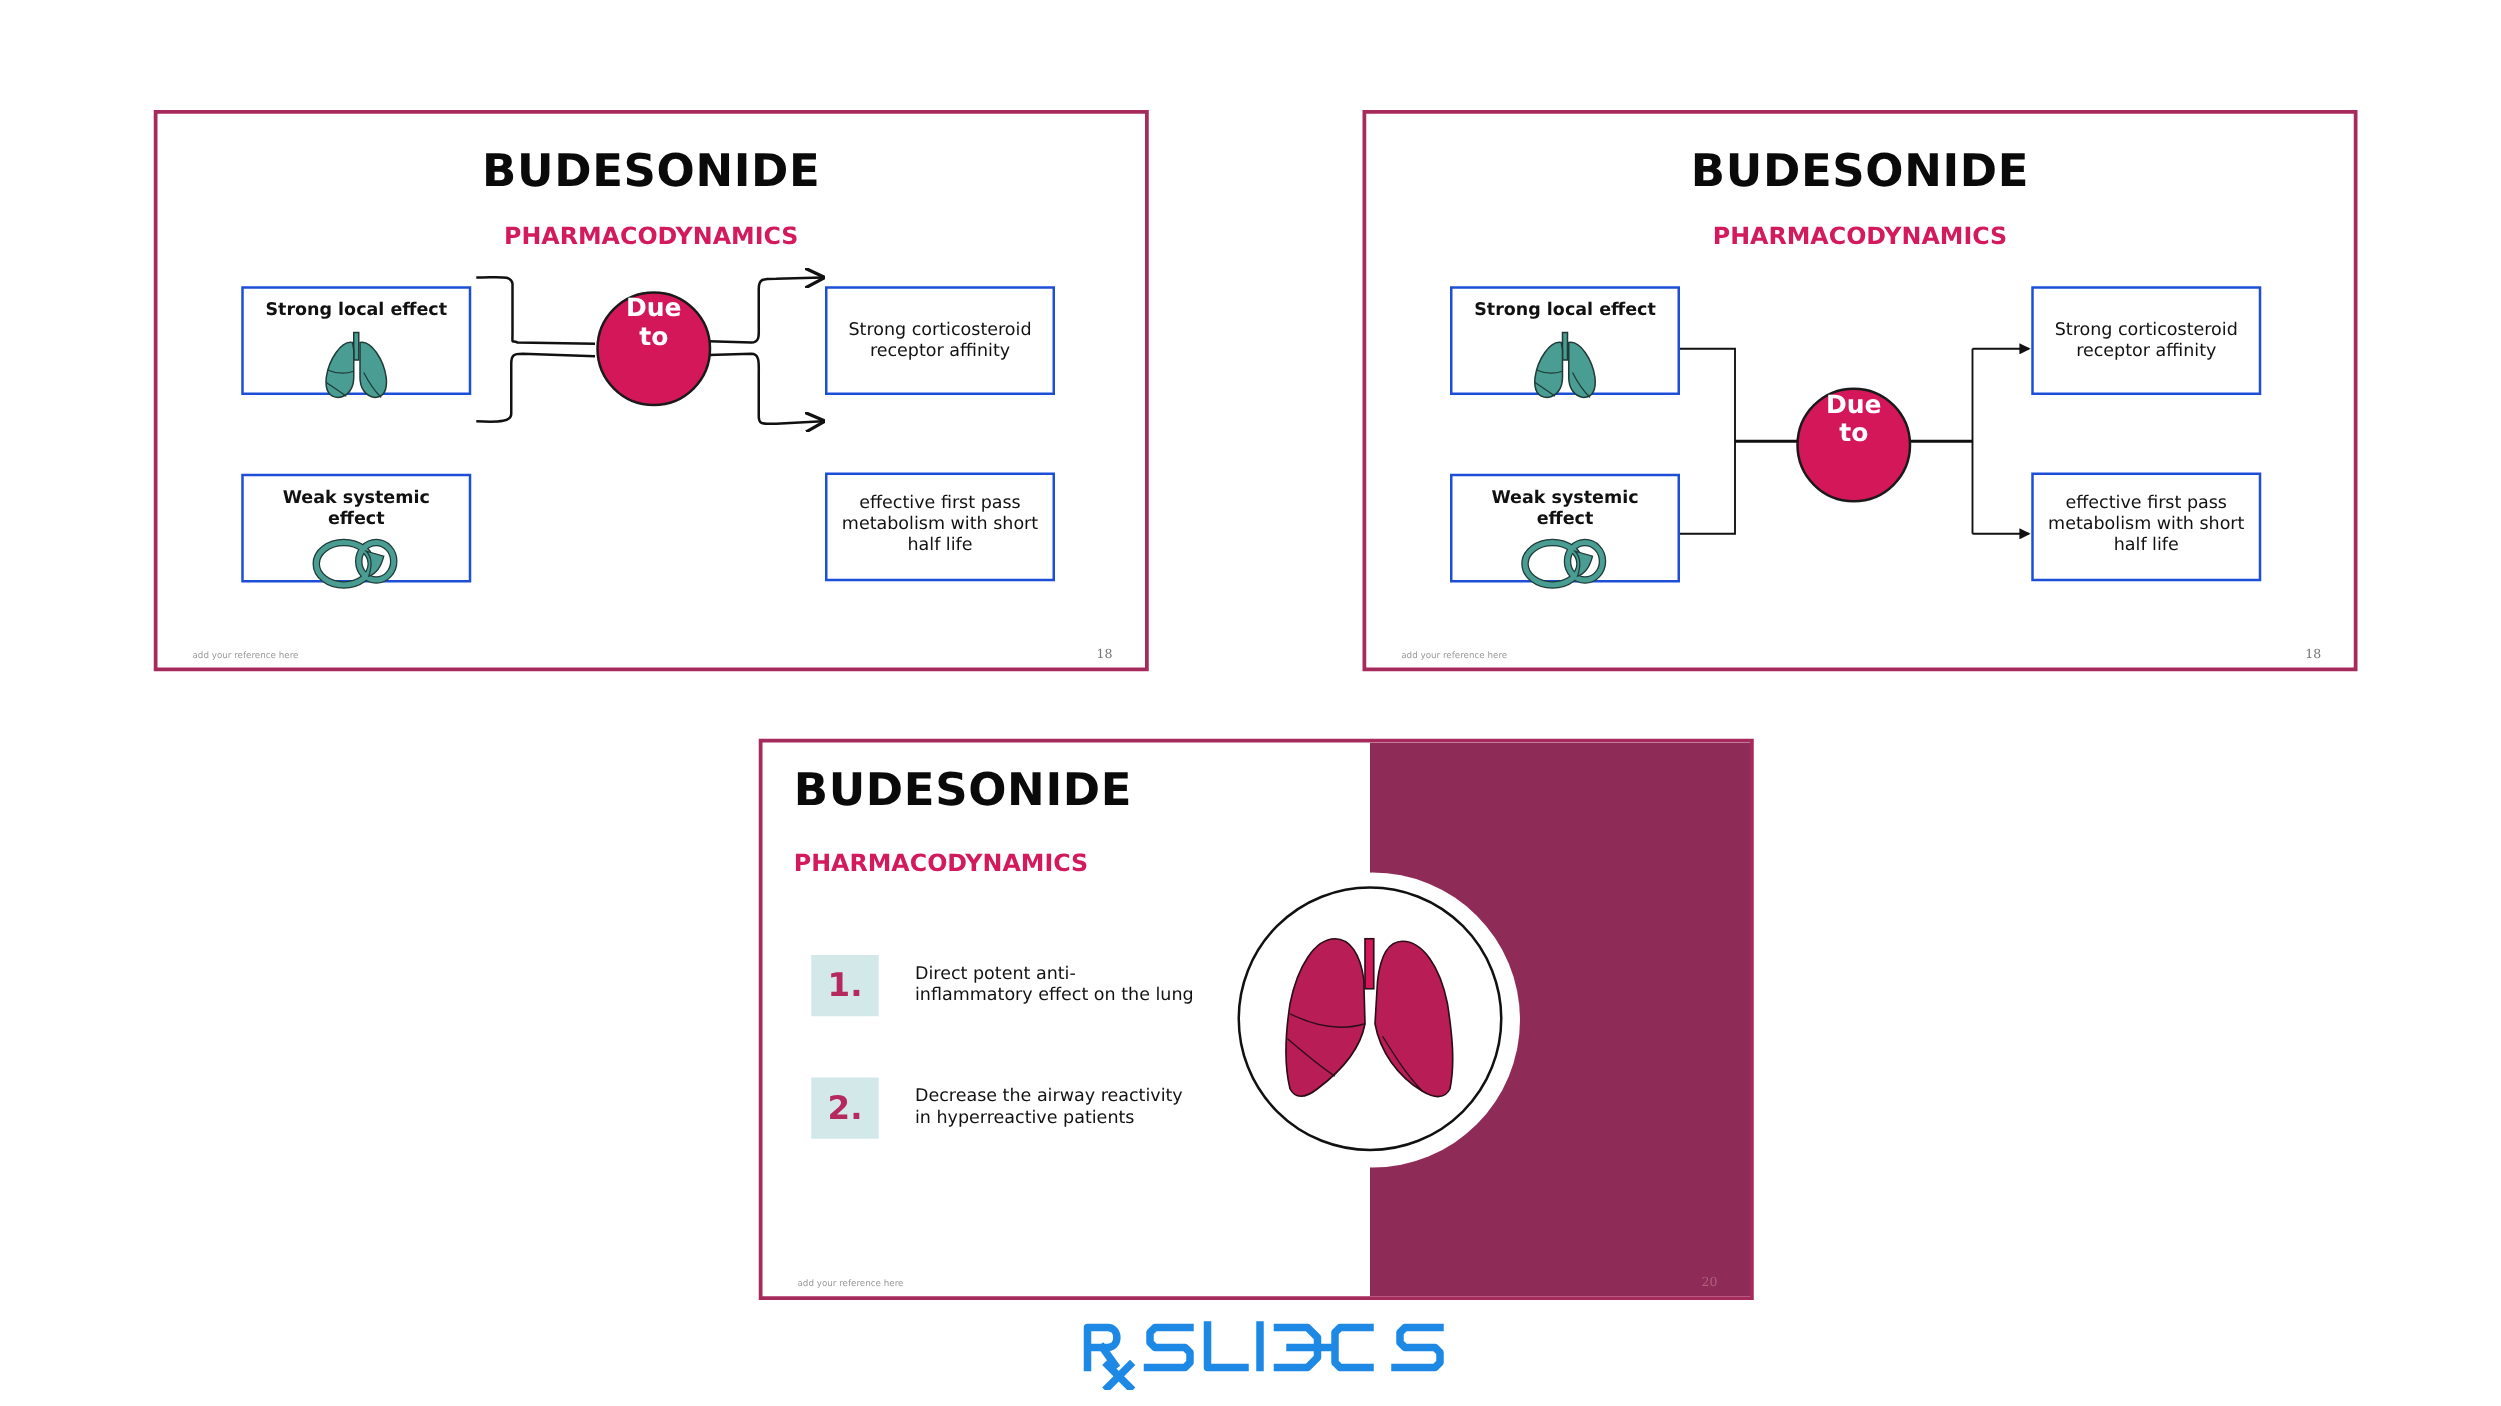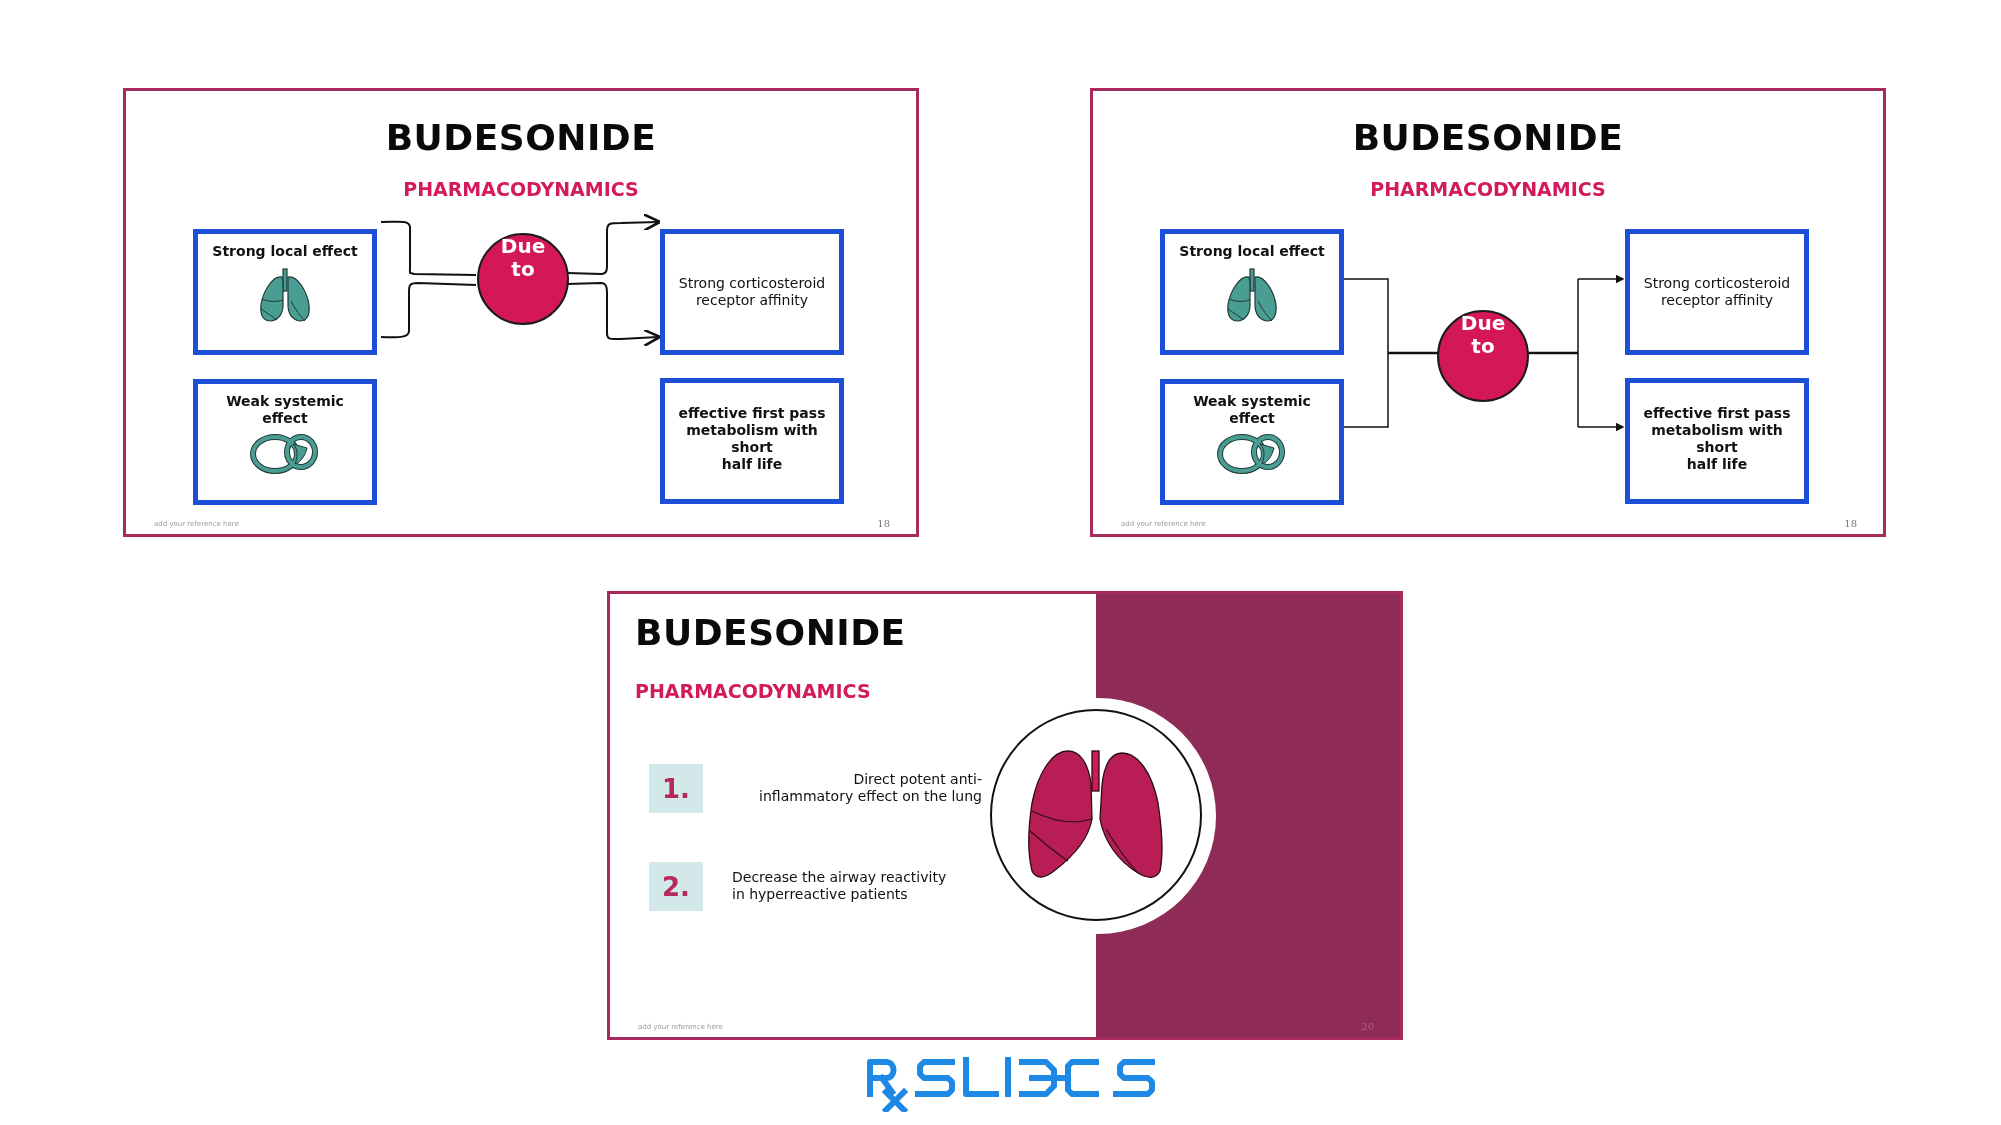--- a/index.html
+++ b/index.html
@@ -7,25 +7,25 @@
          font-family: "DejaVu Sans", sans-serif; }
   .slide { position: absolute; width: 790px; height: 443px; border: 3px solid #a62a5b; background: #fff; overflow: hidden; }
   #slide-18 { left: 123px; top: 88px; }
   #slide-19 { left: 1090px; top: 88px; }
   #slide-20 { left: 607px; top: 591px; }
 
   .s-title { position: absolute; left: 0; right: 0; top: 26px; text-align: center; font-weight: bold;
              font-size: 36px; color: #0a0a0a; letter-spacing: 0.5px; font-family: "DejaVu Sans", sans-serif; }
   .s-sub { position: absolute; left: 0; right: 0; top: 87px; text-align: center; font-weight: bold;
            font-size: 19px; color: #d21a5c; font-family: "DejaVu Sans", sans-serif; }
-  .box { position: absolute; width: 184px; height: 126px; border: 5px solid #1d4ed8; background: #fff; box-sizing: border-box; }
+  .box { position: absolute; width: 184px; height: 87px; border: 2px solid #1d4ed8; background: #fff; box-sizing: border-box; }
   .box-label-bold { position: absolute; left: 0; right: 0; top: 9px; text-align: center; font-weight: bold; font-size: 14px; color: #111; line-height: 17px; }
   .box-text { position: absolute; left: 4px; right: 4px; top: 0; bottom: 0; display: flex; align-items: center; justify-content: center;
               text-align: center; font-size: 14px; color: #111; line-height: 17px; box-sizing: border-box; }
-  .box-text.tall { padding-bottom: 4px; font-weight: bold; }
+  .box-text.tall { padding-bottom: 4px; }
   .box-icon { position: absolute; left: 50%; transform: translateX(-50%); }
   .due { position: absolute; width: 92px; height: 92px; border-radius: 50%; background: #d41759; border: 2px solid #1a1a1a;
          box-sizing: border-box; display: flex; flex-direction: column; align-items: center; 
          color: #fff; font-weight: bold; font-size: 20px; line-height: 23px; }
   .connectors { position: absolute; left: 0; top: 0; }
   .footer-ref { position: absolute; left: 28px; bottom: 6px; font-size: 7px; color: #9a9a9a; }
   .page-num { position: absolute; right: 26px; bottom: 5px; font-size: 10px; color: #777; font-family: "DejaVu Serif", serif; }
 
   
   .panel { position: absolute; left: 486px; top: 0; width: 304px; height: 443px; background: #8e2b57; }
@@ -218,21 +218,21 @@
         <path d="M38,120 C52,132 64,142 76,150"></path>
         <path d="M114,118 C124,134 134,150 146,162"></path>
       </g>
     </svg>
   </div>
 
   <div class="s3-title">BUDESONIDE</div>
   <div class="s3-sub">PHARMACODYNAMICS</div>
 
   <div class="num-box" style="top:170px;">1.</div>
-  <div class="num-text" style="top:177px;text-align:right;">
+  <div class="num-text" style="top:177px;">
     <div>Direct potent anti-</div>
     <div>inflammatory effect on the lung</div>
   </div>
 
   <div class="num-box" style="top:268px;">2.</div>
   <div class="num-text" style="top:275px;">
     <div>Decrease the airway reactivity</div>
     <div>in hyperreactive patients</div>
   </div>
 

